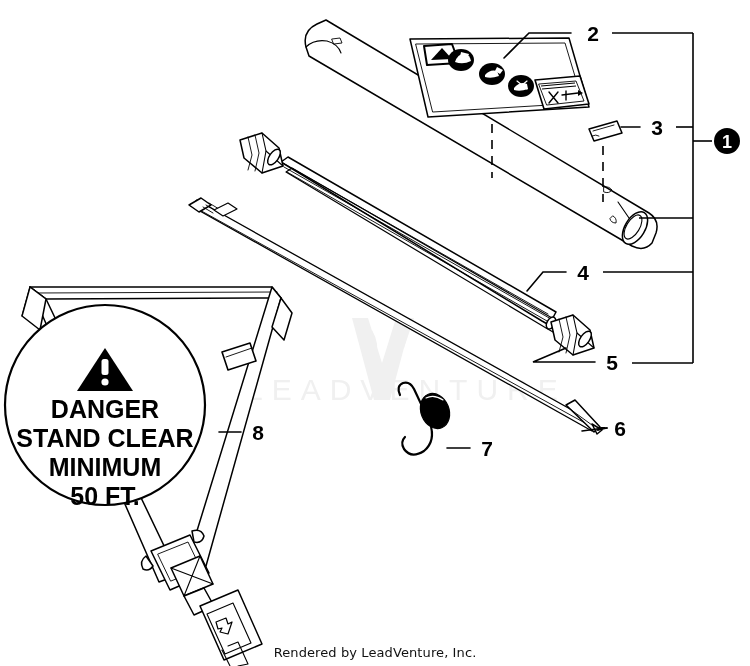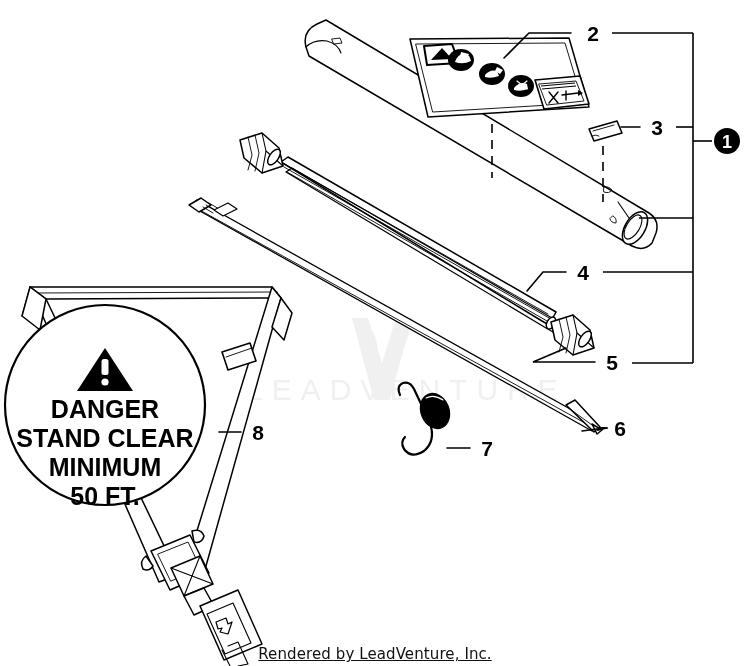--- a/index.html
+++ b/index.html
@@ -5,23 +5,22 @@
   html,body{margin:0;padding:0;background:#ffffff;}
   body{
     width:750px;height:666px;position:relative;overflow:hidden;
     font-family:"Liberation Sans", sans-serif;
     background:#ffffff;
   }
   #diagram-root{position:absolute;left:0;top:0;width:750px;height:666px;}
   svg.layer{position:absolute;left:0;top:0;width:750px;height:666px;overflow:visible;}
   .footer-text{
     position:absolute;left:0;top:645px;width:750px;text-align:center;
-    font-size:15px;color:#111111;font-family:"DejaVu Sans", sans-serif;
+    font-size:13px;color:#111111;font-family:"DejaVu Sans", sans-serif;
     letter-spacing:0.1px;
-    text-decoration:underline;
   }
   .callout-num{
     font-family:"Liberation Sans", sans-serif;
     font-weight:bold;font-size:21px;fill:#000000;
   }
   .callout-num-inv{
     font-family:"Liberation Sans", sans-serif;
     font-weight:bold;font-size:18px;fill:#ffffff;
   }
   .wm-text{

